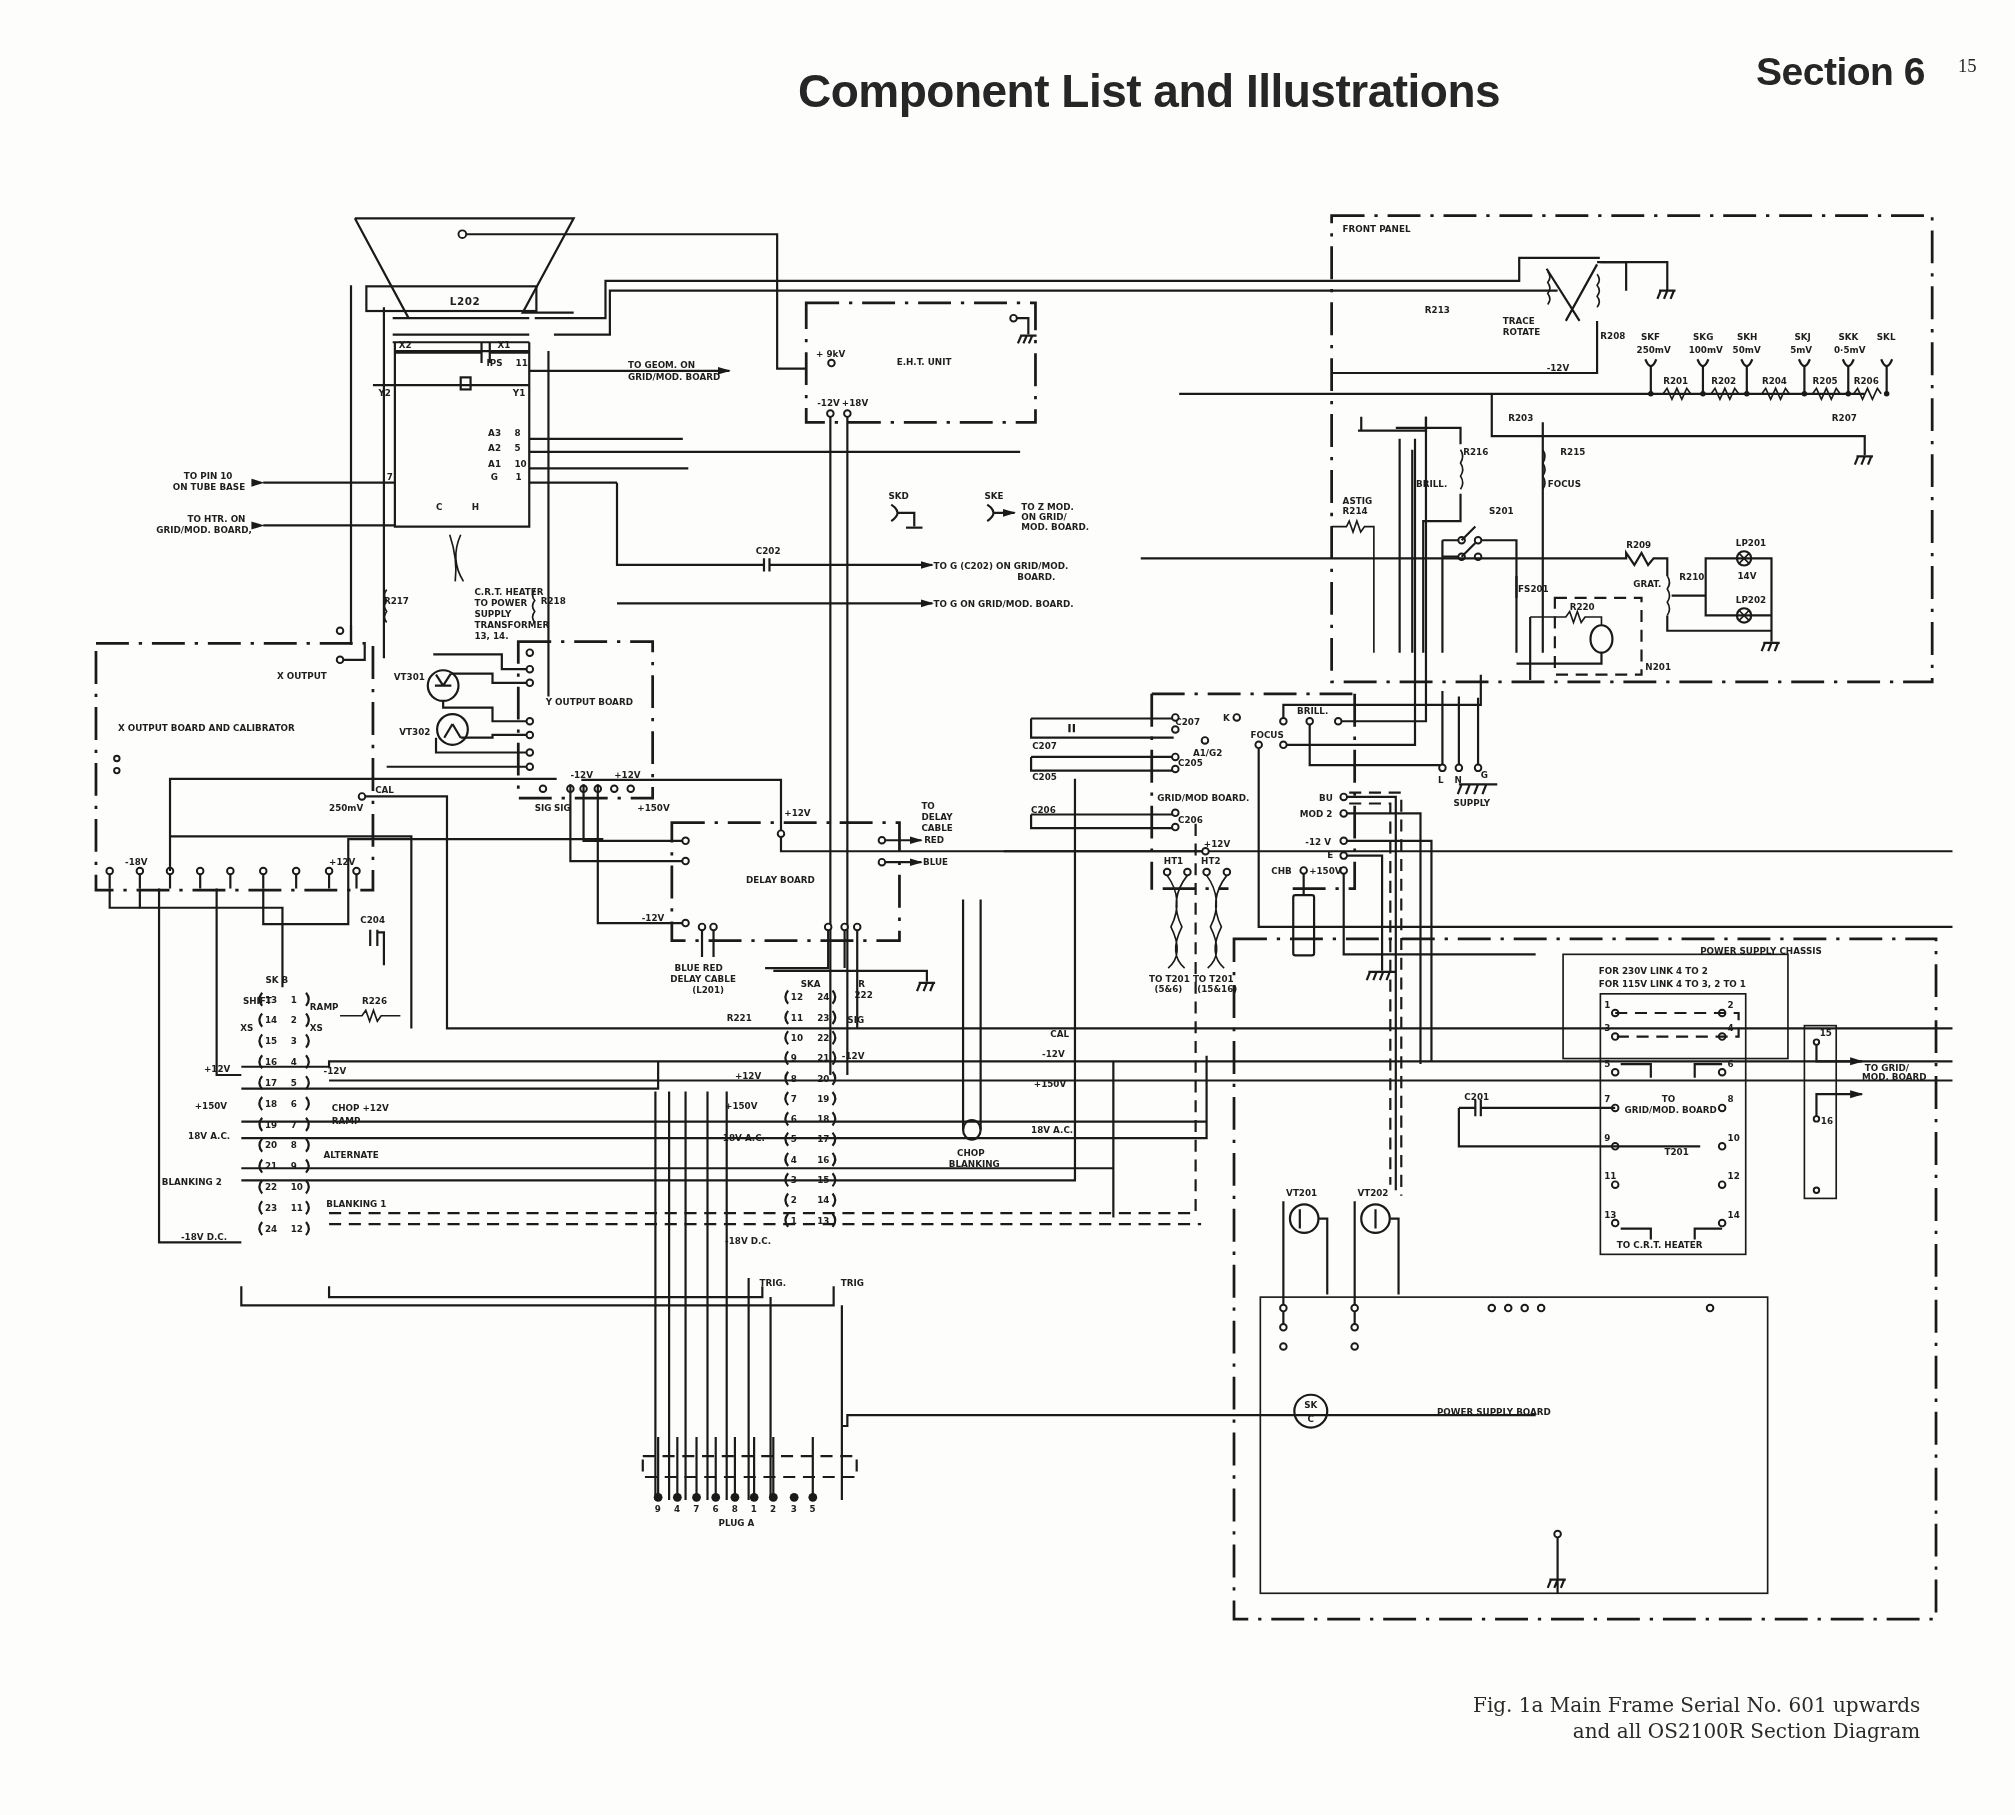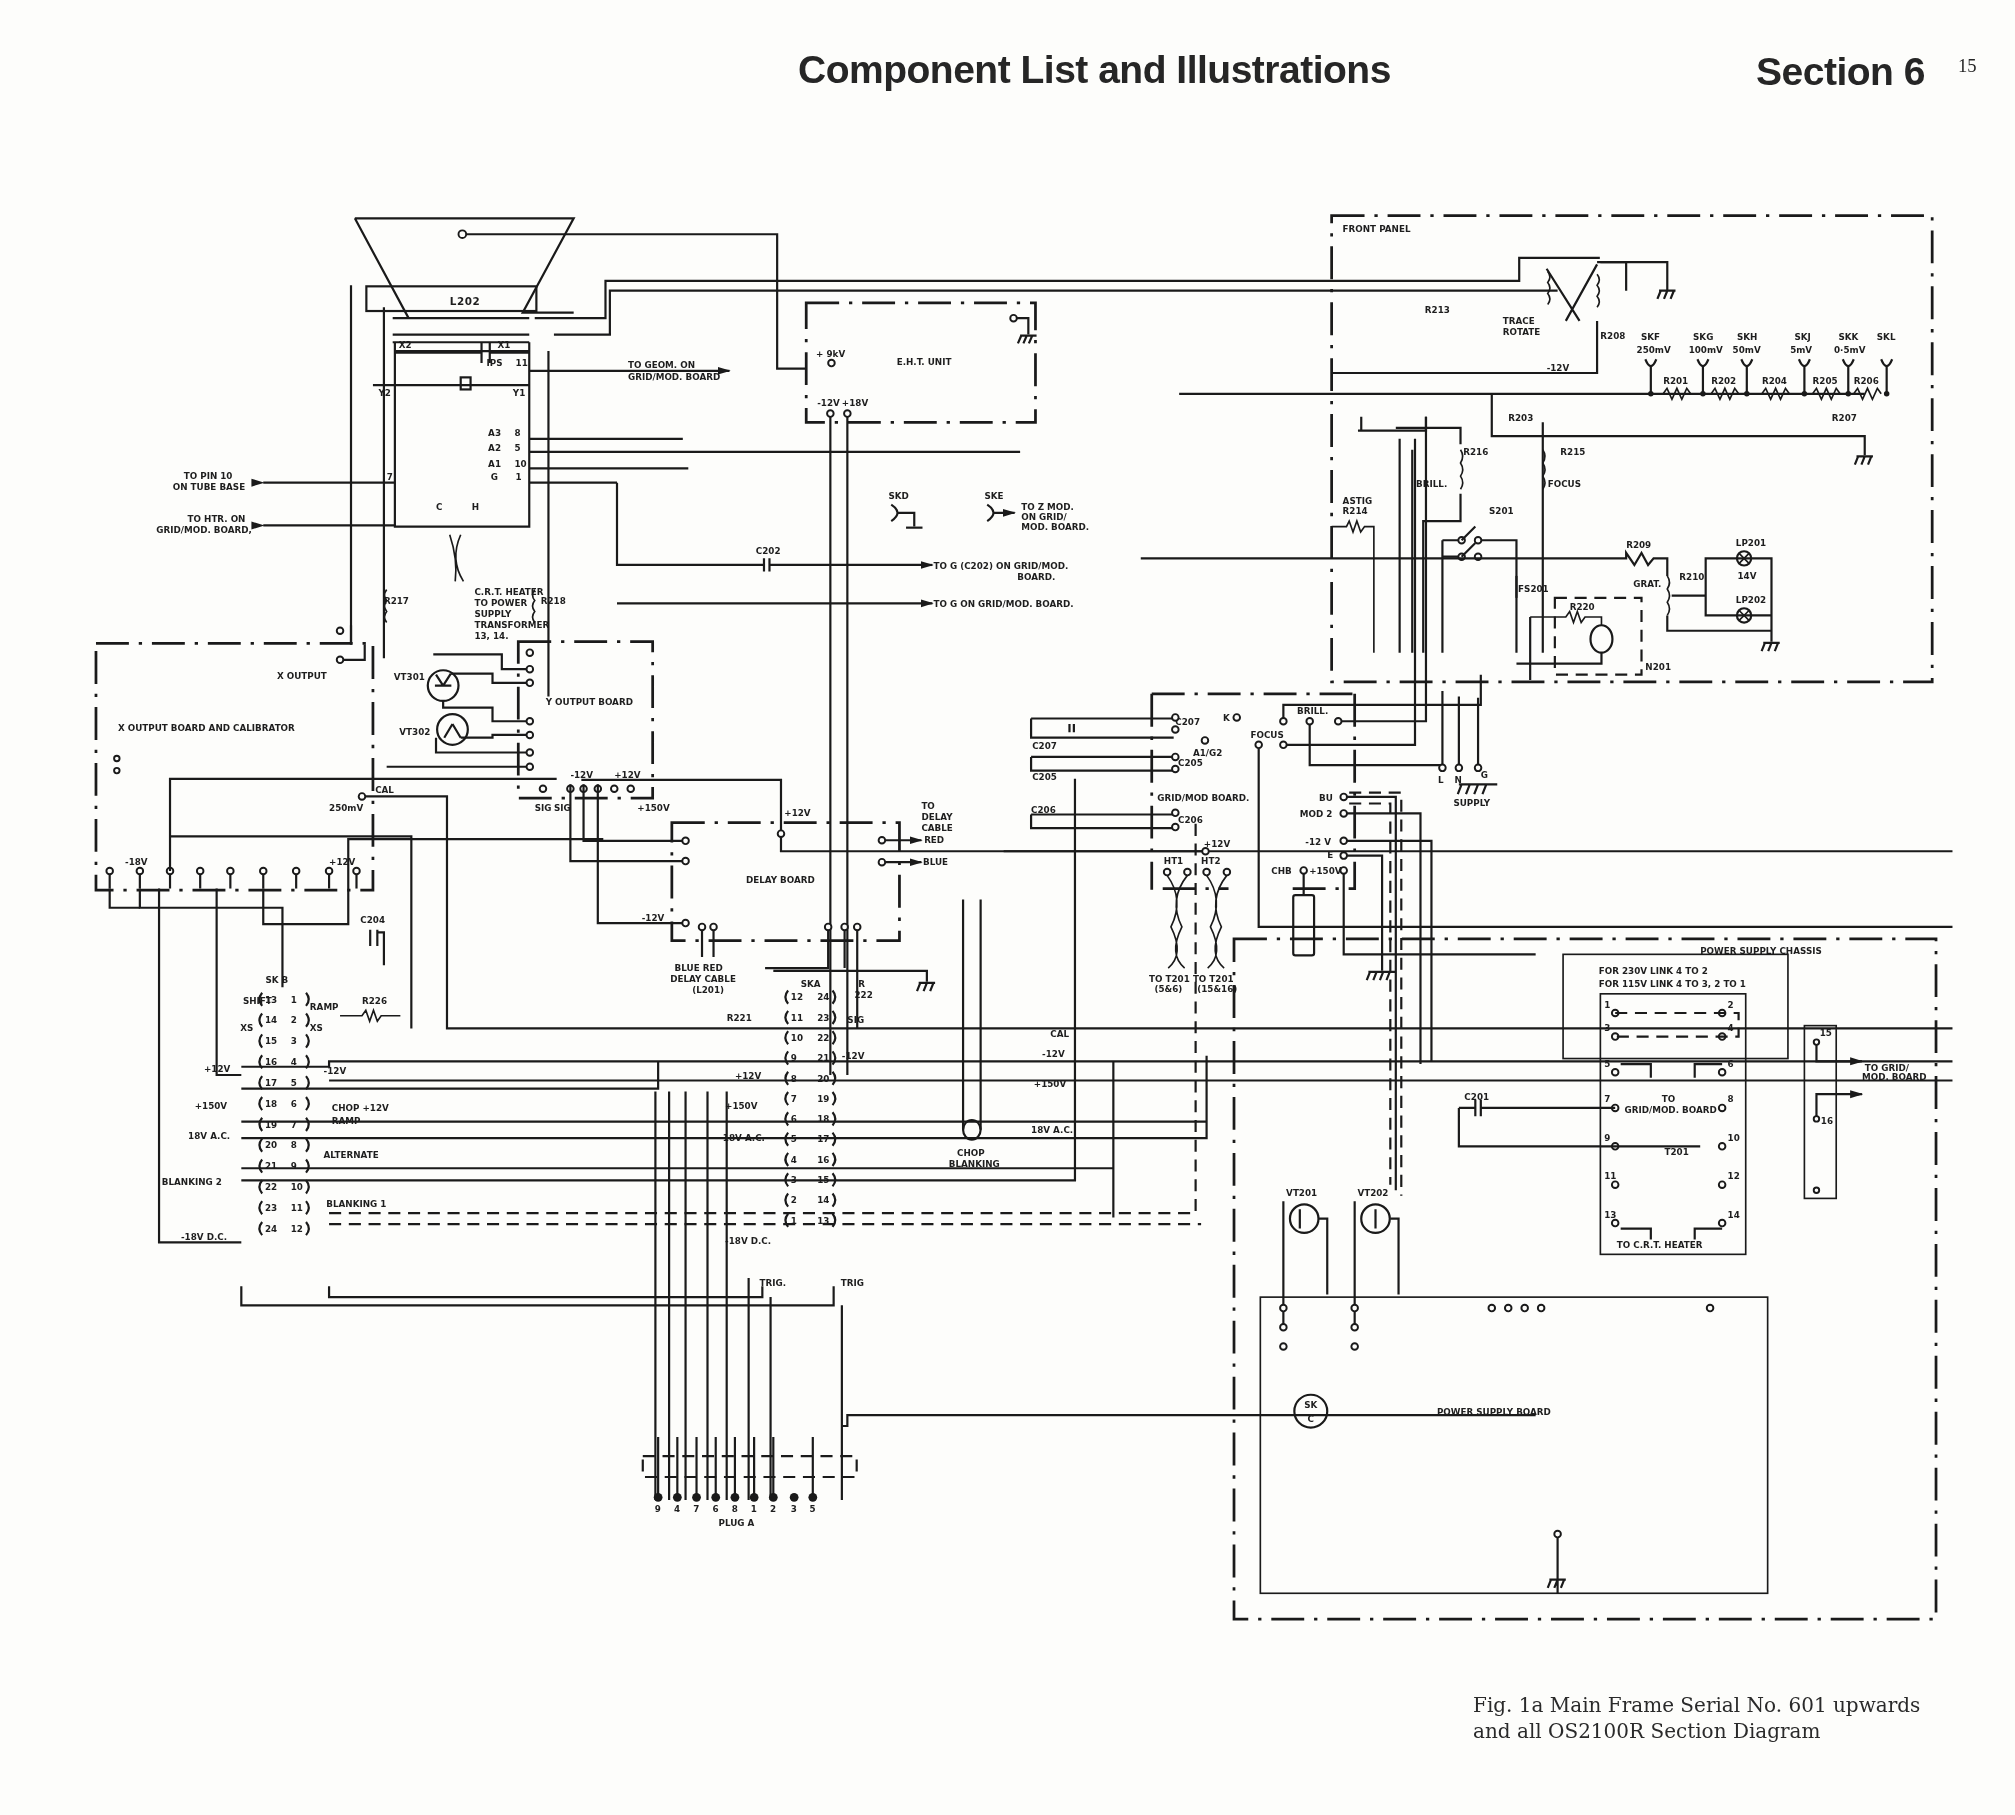--- a/index.html
+++ b/index.html
@@ -7,24 +7,24 @@
   svg#schem{position:absolute;left:0;top:0;width:2015px;height:1816px;}
   .w{stroke:#1a1a1a;stroke-width:4;fill:none;}
   .bx{stroke:#1a1a1a;stroke-width:5;fill:none;stroke-dasharray:60 18 6 18;}
   .dsh{stroke:#1a1a1a;stroke-width:4;fill:none;stroke-dasharray:22 14;}
   .thin{stroke:#1a1a1a;stroke-width:3;fill:none;}
   .term{stroke:#1a1a1a;stroke-width:3.5;fill:#fdfdfb;}
   .dot{fill:#1a1a1a;}
   .lbl{font-family:"DejaVu Sans",sans-serif;font-weight:bold;fill:#1e1e1e;font-size:19px;letter-spacing:1px;}
   .lbls{font-family:"DejaVu Sans",sans-serif;font-weight:bold;fill:#1e1e1e;font-size:16px;}
   .hdr{position:absolute;font-family:"Liberation Sans",sans-serif;font-weight:bold;color:#262626;}
-  #title{left:798px;top:48px;font-size:39px;letter-spacing:-0.5px;}
+  #title{left:798px;top:64px;font-size:46px;letter-spacing:-0.5px;}
   #section{left:1736px;top:50px;font-size:39px;letter-spacing:-0.5px;margin-left:20px;}
   #pagenum{left:1958px;top:55px;font-size:18.6px;font-family:"Liberation Serif",serif;font-weight:normal;}
-  #caption{position:absolute;left:1473px;top:1692px;font-family:"DejaVu Serif",serif;font-size:20px;color:#2a2a2a;line-height:26px;}
+  #caption{position:absolute;left:1473px;top:1692px;font-family:"DejaVu Serif",serif;font-size:20px;color:#2a2a2a;line-height:26px;text-align:right;}
 </style>
 </head>
 <body>
 
 <div class="hdr" id="title">Component List and Illustrations</div>
 <div class="hdr" id="section">Section 6</div>
 <div class="hdr" id="pagenum">15</div>
 
 <svg id="schem" viewBox="0 0 3674 3311" xmlns="http://www.w3.org/2000/svg">
   <defs>

